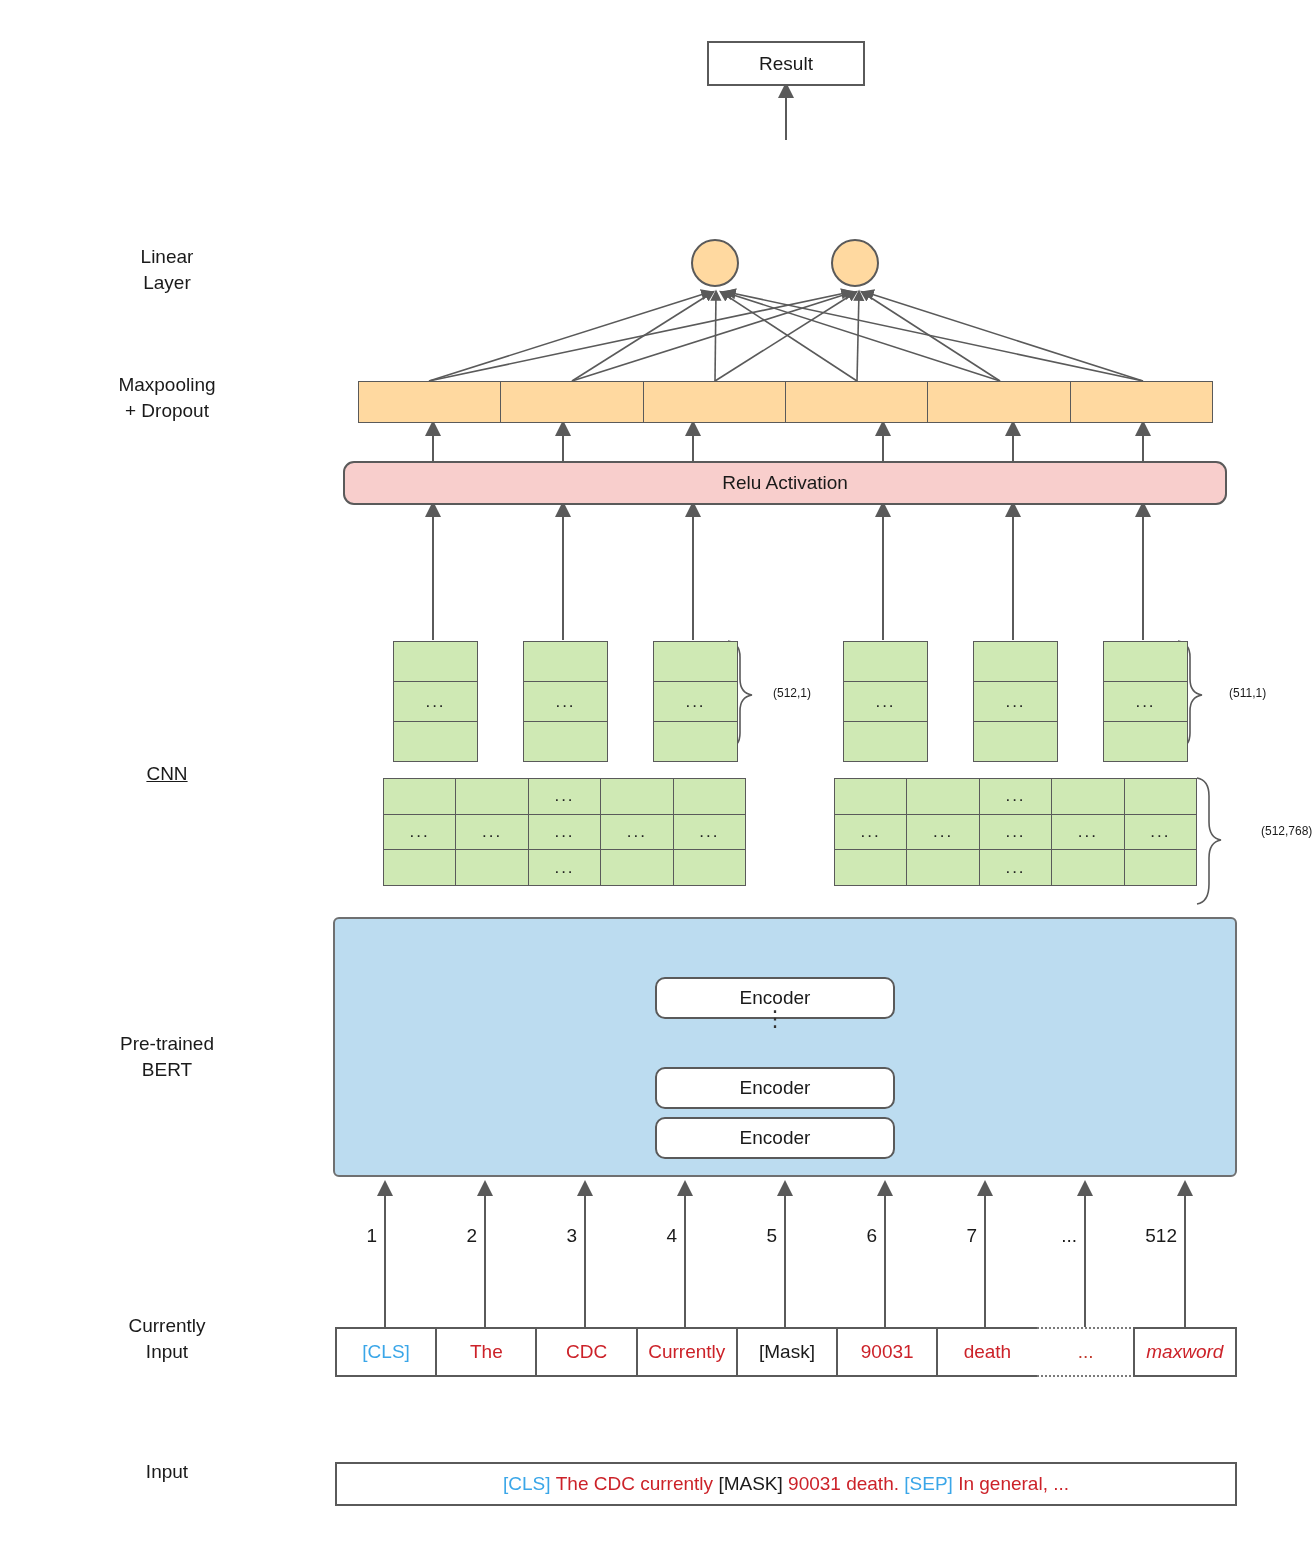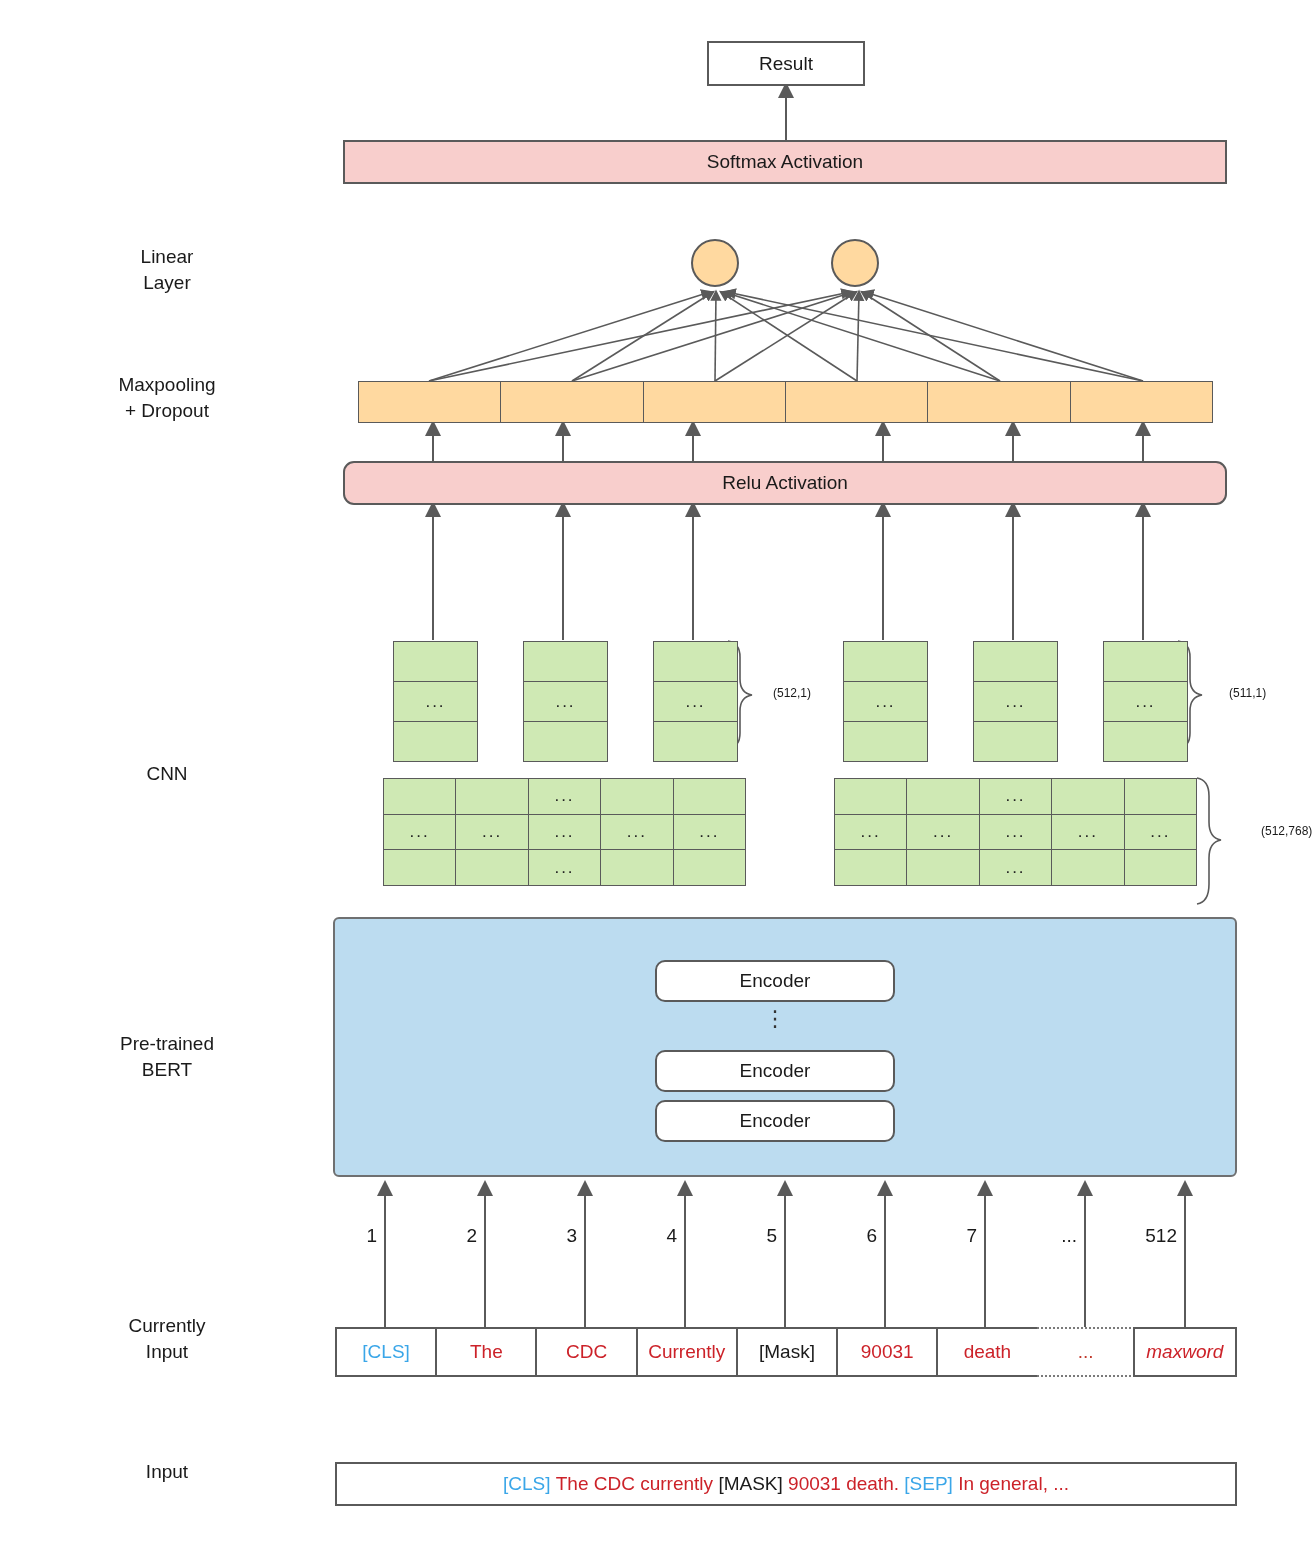--- a/index.html
+++ b/index.html
@@ -47,20 +47,21 @@
     border-radius: 6px;
   }
   .encoder {
     background: #ffffff;
     border: 2px solid #5a5a5a;
     border-radius: 10px;
     display: flex;
     align-items: center;
     justify-content: center;
     font-size: 19px;
+    margin-top: 17px;
   }
   .vdots {
     font-size: 22px;
     letter-spacing: 0;
     color: #333;
     text-align: center;
     line-height: 1;
   }
 
   
@@ -251,35 +252,32 @@
       <line x1="980" y1="1327" x2="980" y2="1184" marker-end="url(#ah)"></line>
       <line x1="1080" y1="1327" x2="1080" y2="1184" marker-end="url(#ah)"></line>
       <line x1="1180" y1="1327" x2="1180" y2="1184" marker-end="url(#ah)"></line>
     </g>
   </svg>
 
   <div class="abs box" style="left:702px; top:41px; width:158px; height:45px;">
     <span>Result</span>
   </div>
 
-  <div class="abs bar-pink" style="left:338px; top:140px; width:884px; height:44px;">
-    <span>Softmax Activation</span>
-  </div>
 
   <div class="abs side-label" style="top:244px;">
     <div>Linear</div>
     <div>Layer</div>
   </div>
 
   <div class="abs side-label" style="top:372px;">
     <div>Maxpooling</div>
     <div>+ Dropout</div>
   </div>
 
-  <div class="abs side-label" style="top:761px;">
+  <div class="abs side-label" style="top:761px;text-decoration:underline;">
     <div>CNN</div>
   </div>
 
   <div class="abs side-label" style="top:1031px;">
     <div>Pre-trained</div>
     <div>BERT</div>
   </div>
 
   <div class="abs side-label" style="top:1313px;">
     <div>Currently</div>

